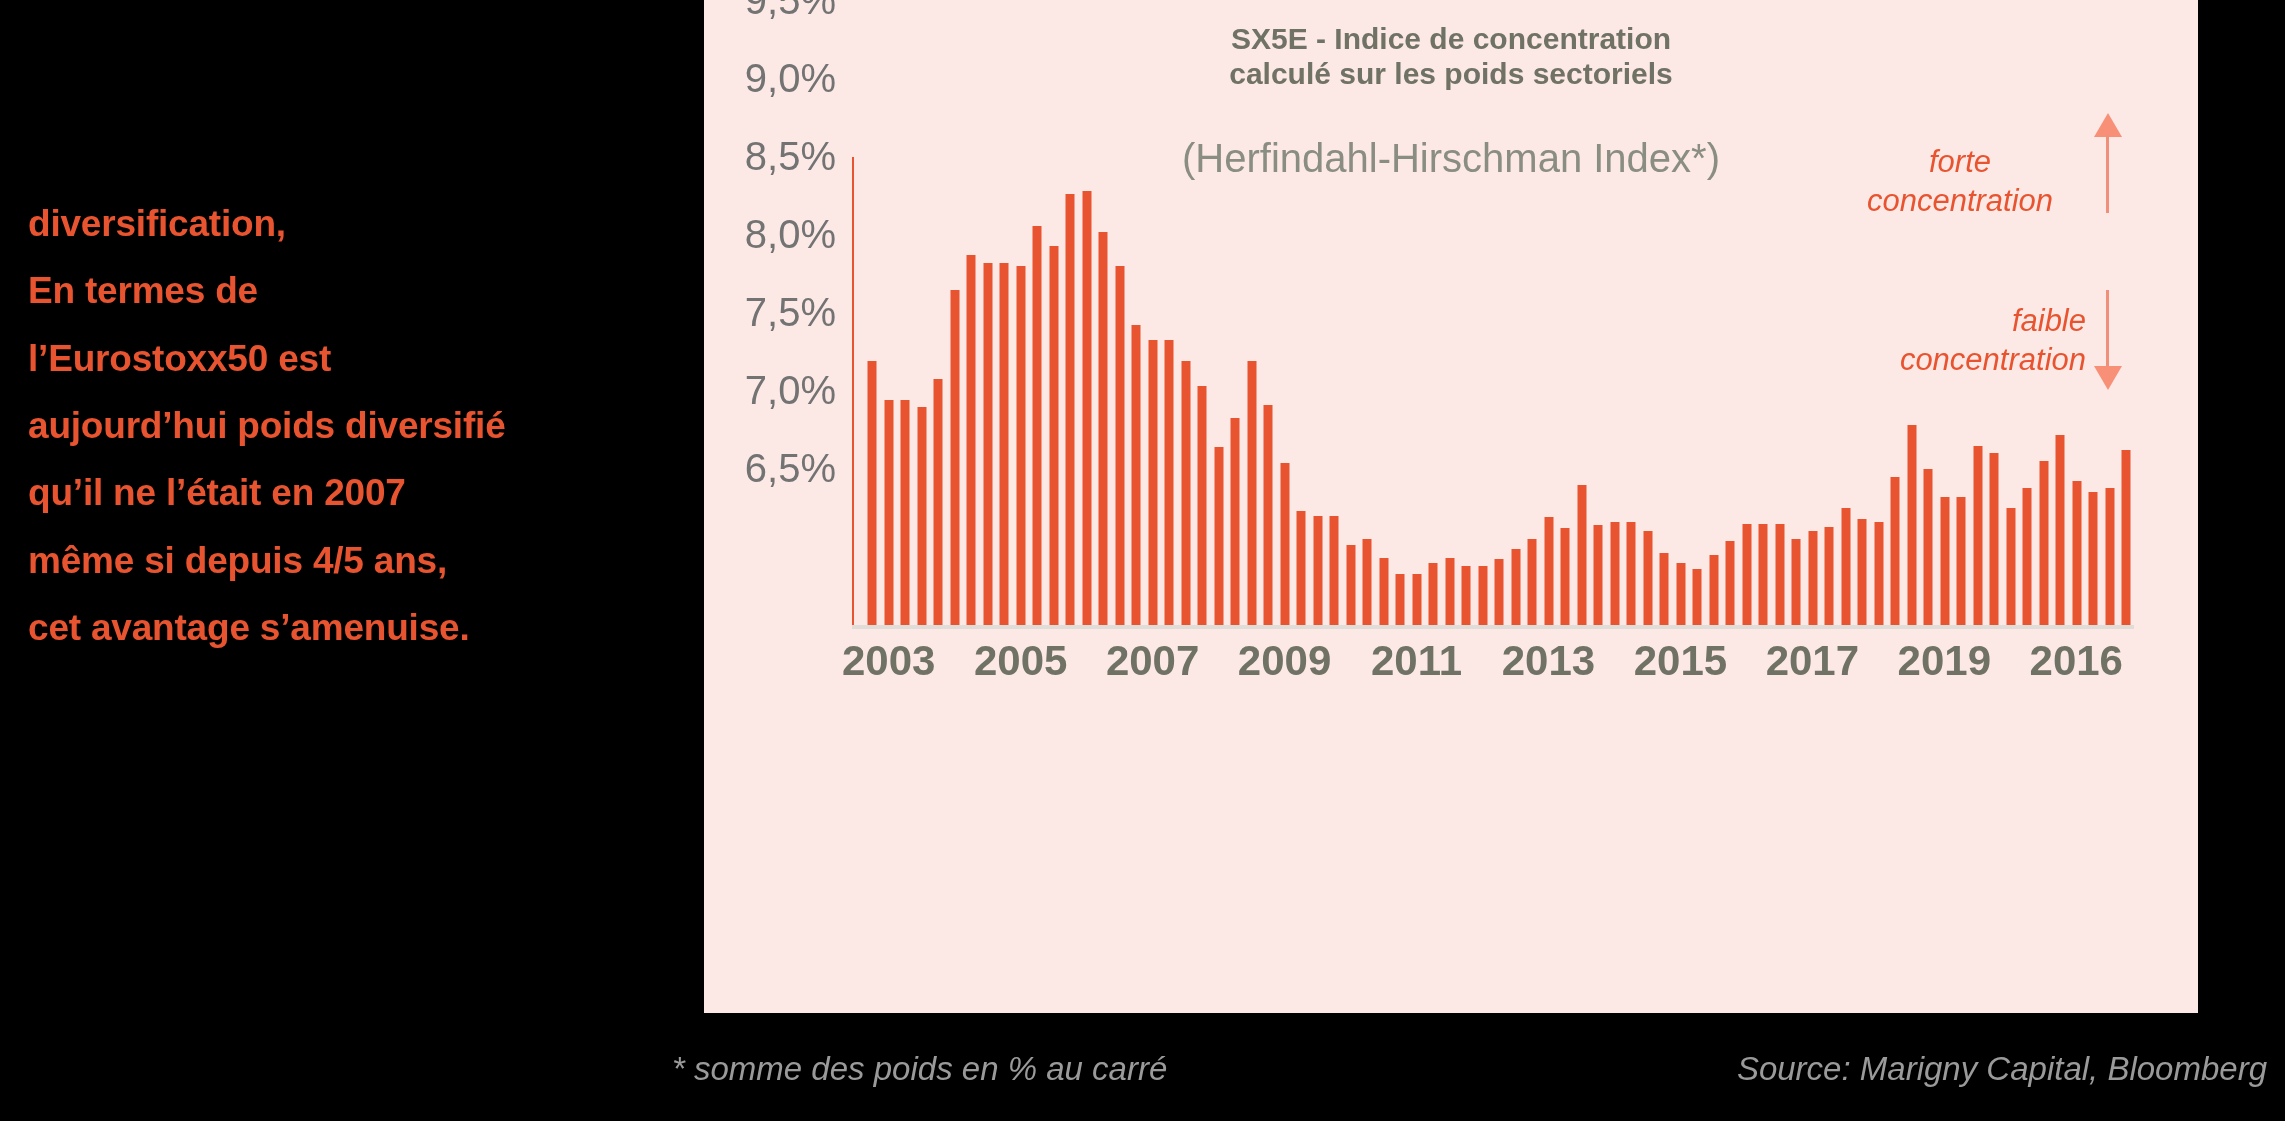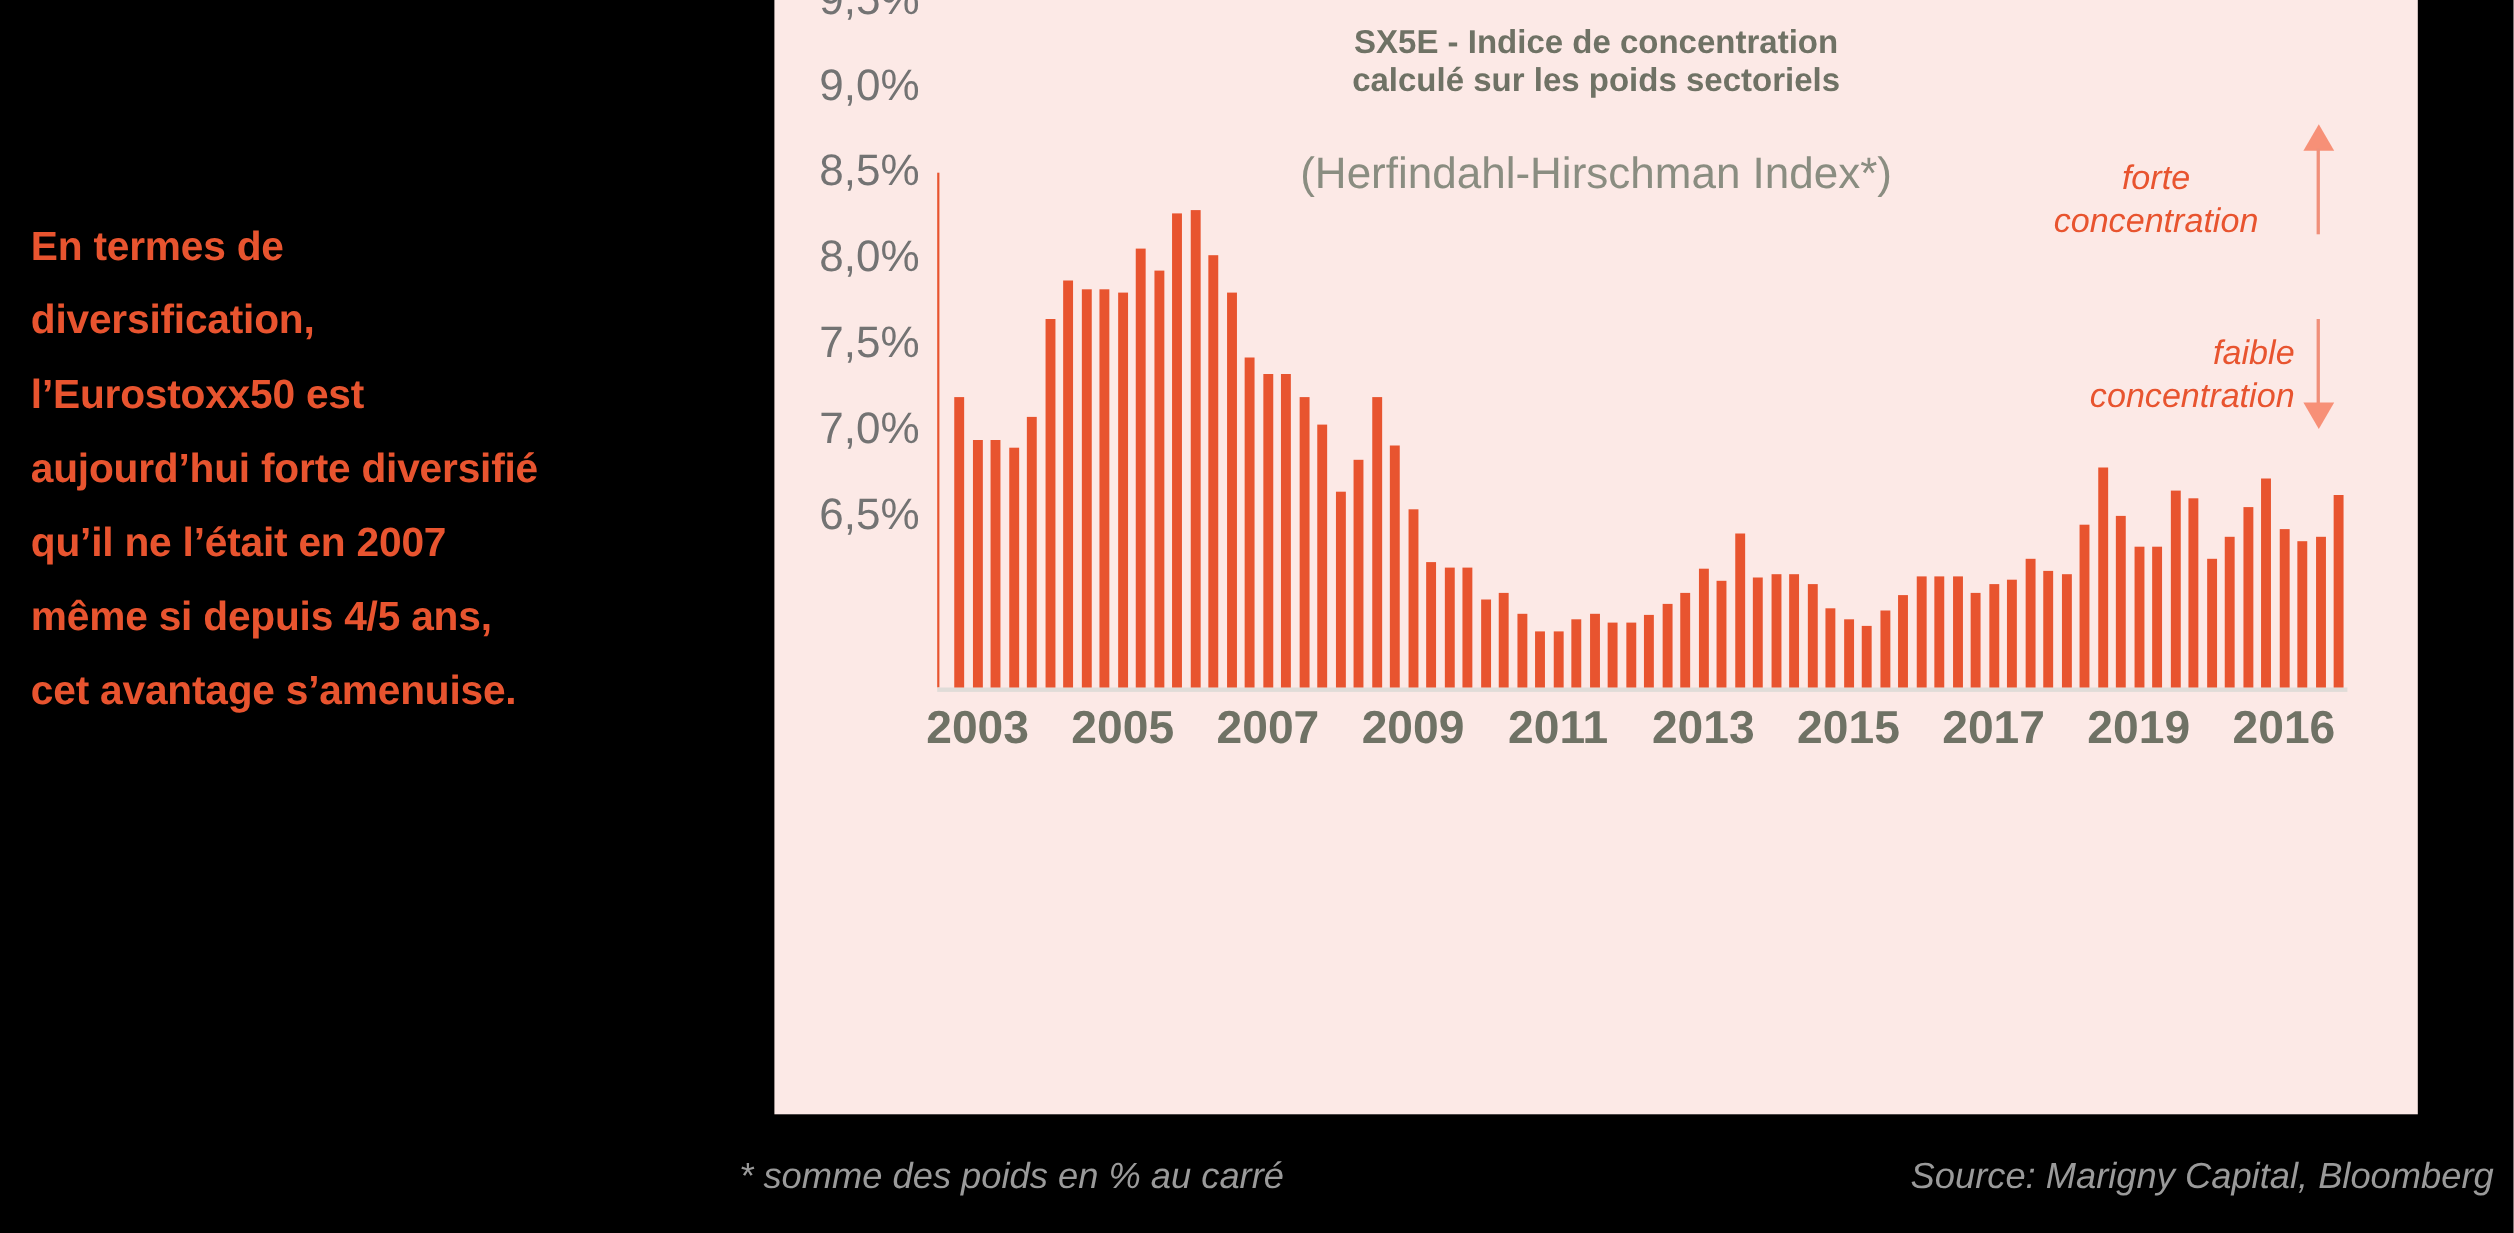--- a/index.html
+++ b/index.html
@@ -94,24 +94,24 @@
     position:absolute;right:18px;top:1050px;
     color:#9A9A9A;font-style:italic;font-size:33px;white-space:nowrap;
   }
 </style>
 </head>
 <body>
 
 <div id="root">
 
   <div class="commentary">
+    <span class="ln">diversification,</span>
     <span class="ln">En termes de</span>
-    <span class="ln">diversification,</span>
     <span class="ln">l’Eurostoxx50 est</span>
-    <span class="ln">aujourd’hui forte diversifié</span>
+    <span class="ln">aujourd’hui poids diversifié</span>
     <span class="ln">qu’il ne l’était en 2007</span>
     <span class="ln">même si depuis 4/5 ans,</span>
     <span class="ln">cet avantage s’amenuise.</span>
   </div>
 
   <div class="panel">
 
     <div class="chart-title">
       <span class="l1">SX5E - Indice de concentration</span>
       <span class="l2">calculé sur les poids sectoriels</span>

